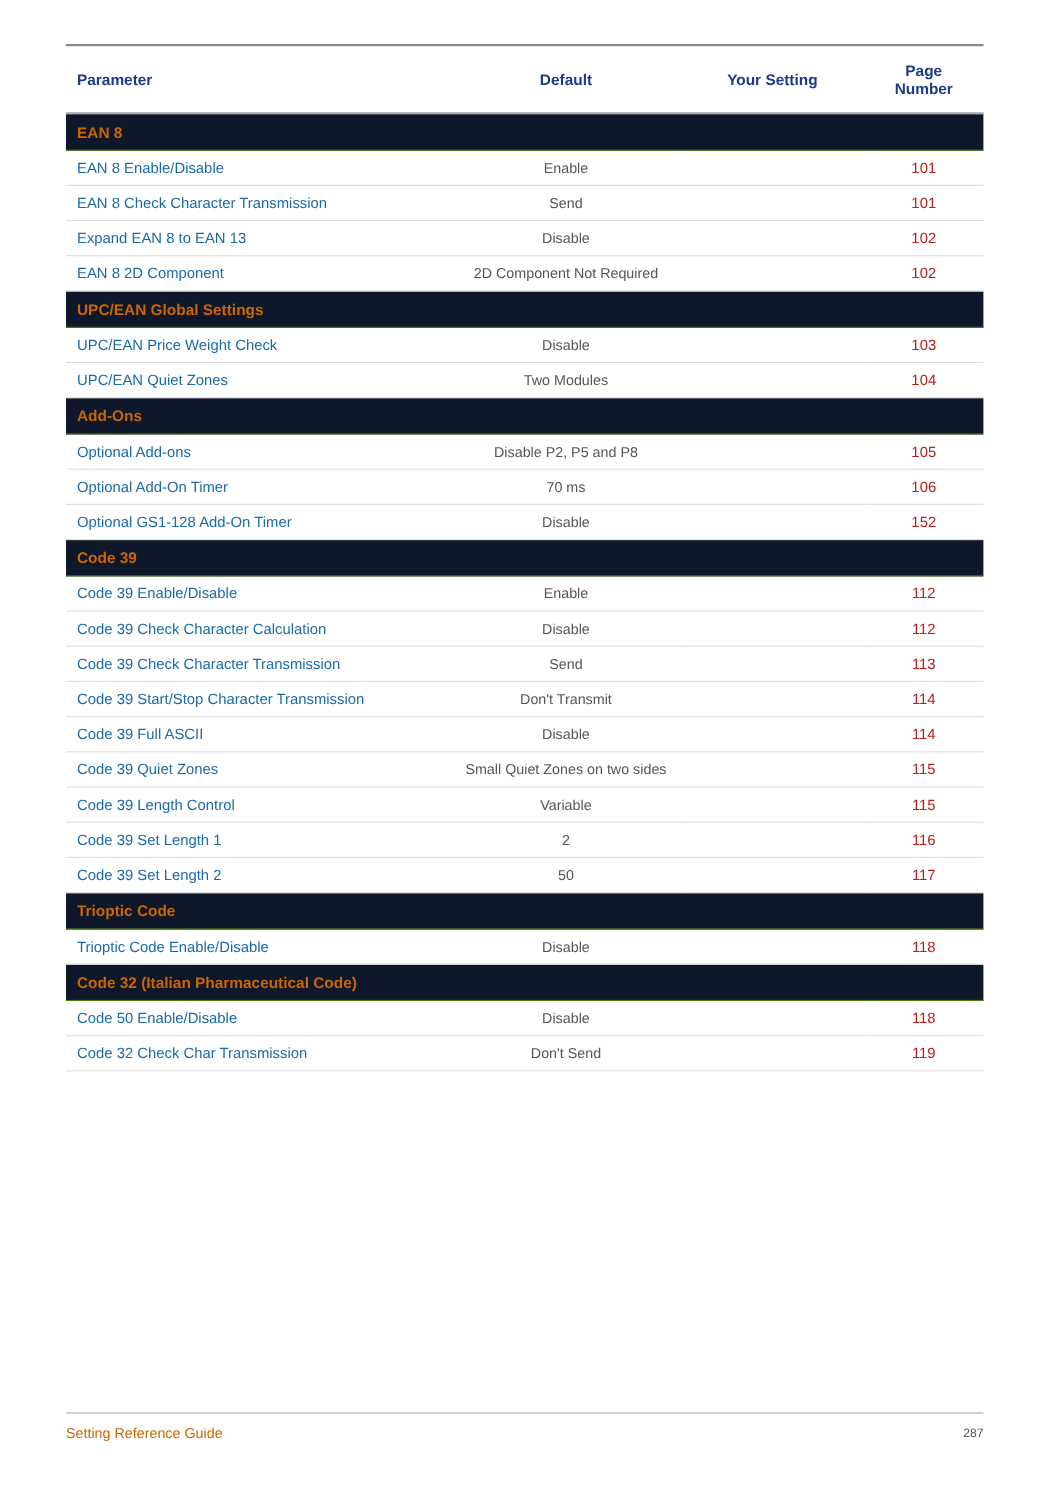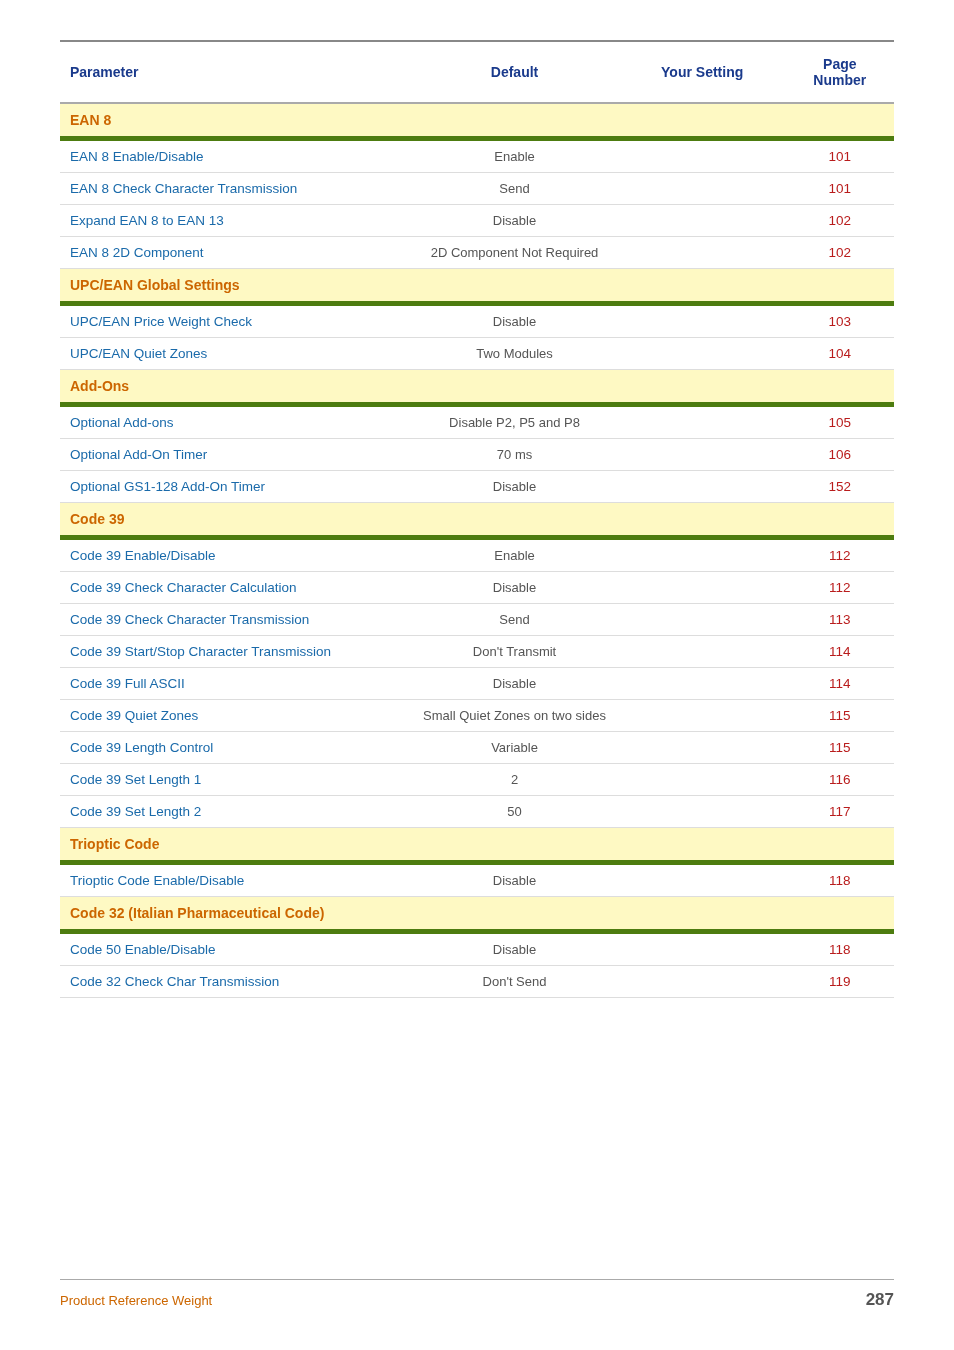--- a/index.html
+++ b/index.html
@@ -43,26 +43,26 @@
 
     thead th.center {
       text-align: center;
     }
 
     tbody tr {
       border-bottom: 1px solid #ddd;
     }
 
     tbody tr.section-header td {
-      background: #fef9c3;
+      background: #0f172a;
       font-weight: bold;
       color: #cc6600;
       padding: 8px 10px;
       font-size: 14px;
-      border-bottom: 5px solid #4d7c0f;
+      border-bottom: 1px solid #4d7c0f;
     }
 
     tbody tr.data-row td {
       padding: 8px 10px;
       vertical-align: middle;
     }
 
     tbody tr.data-row td.param {
       color: #1a6aaa;
       font-size: 13.5px;
@@ -95,22 +95,21 @@
       padding-top: 10px;
     }
 
     .footer-left {
       color: #cc6600;
       font-size: 13px;
     }
 
     .footer-right {
       color: #555;
-      font-size: 17px;
-      font-weight: bold;
+      font-size: 11px;
     }
   </style>
 </head>
 <body>
 
 <div class="page-container">
   <hr class="top-divider">
   <table>
     <thead>
       <tr>
@@ -263,15 +262,15 @@
           <td class="param">Code 32 Check Char Transmission</td>
           <td class="default-val">Don't Send</td>
           <td class="your-setting"></td>
           <td class="page-num">119</td>
         </tr>
       </tbody>
   </table>
 </div>
 
 <div class="footer">
-  <span class="footer-left">Product Reference Weight</span>
+  <span class="footer-left">Setting Reference Guide</span>
   <span class="footer-right">287</span>
 </div>
 
 </body></html>

